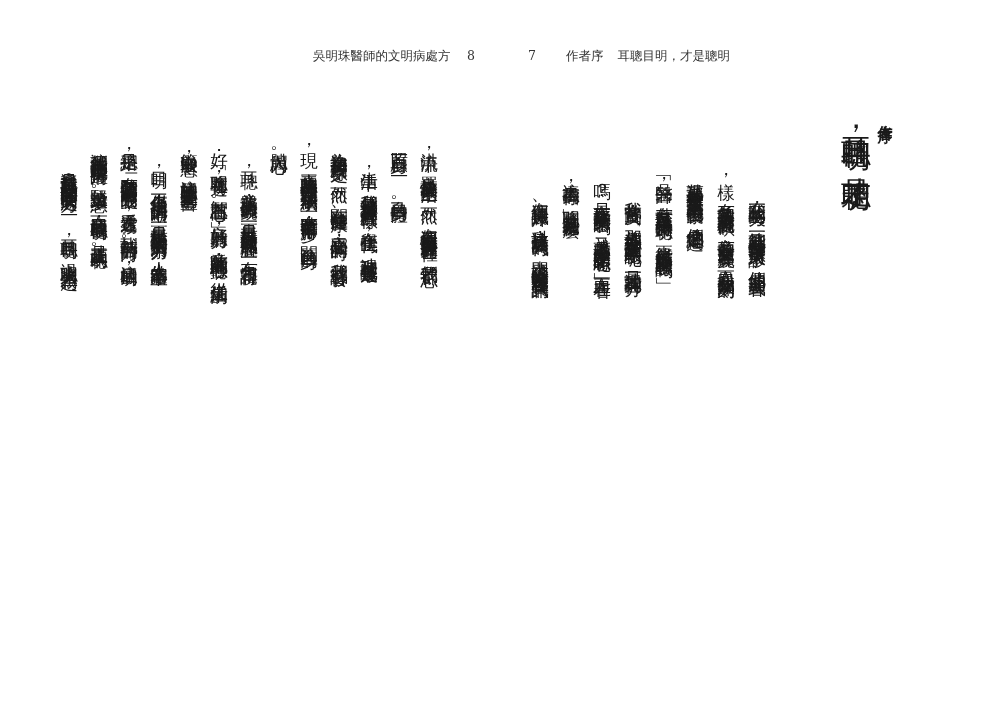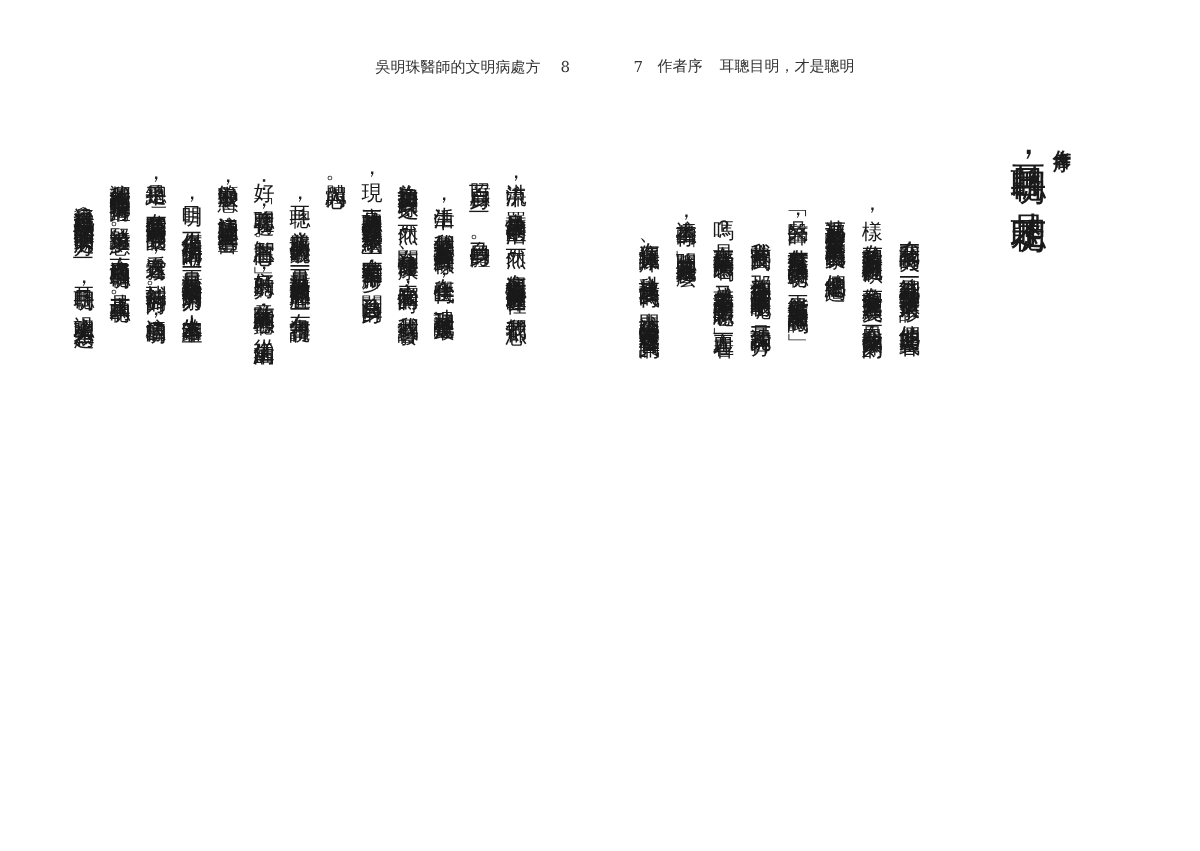--- a/index.html
+++ b/index.html
@@ -24,21 +24,21 @@
     position: absolute;
     top: 27px;
     font-size: 12.5px;
     color: #333;
     white-space: nowrap;
     line-height: 16px;
   }
   .header.left-title { left: 313px; }
   .header.left-num { left: 467px; }
   .header.right-num { left: 528px; }
-  .header.right-title { left: 548px; font-family: Liberation Mono, monospace; }
+  .header.right-title { left: 566px; }
   .header.right-title span + span { margin-left: 14px; }
 
   .vcol {
     position: absolute;
     writing-mode: vertical-rl;
     -webkit-writing-mode: vertical-rl;
     text-orientation: upright;
     font-size: 17.6px;
     line-height: 22px;
     letter-spacing: 1.3px;

